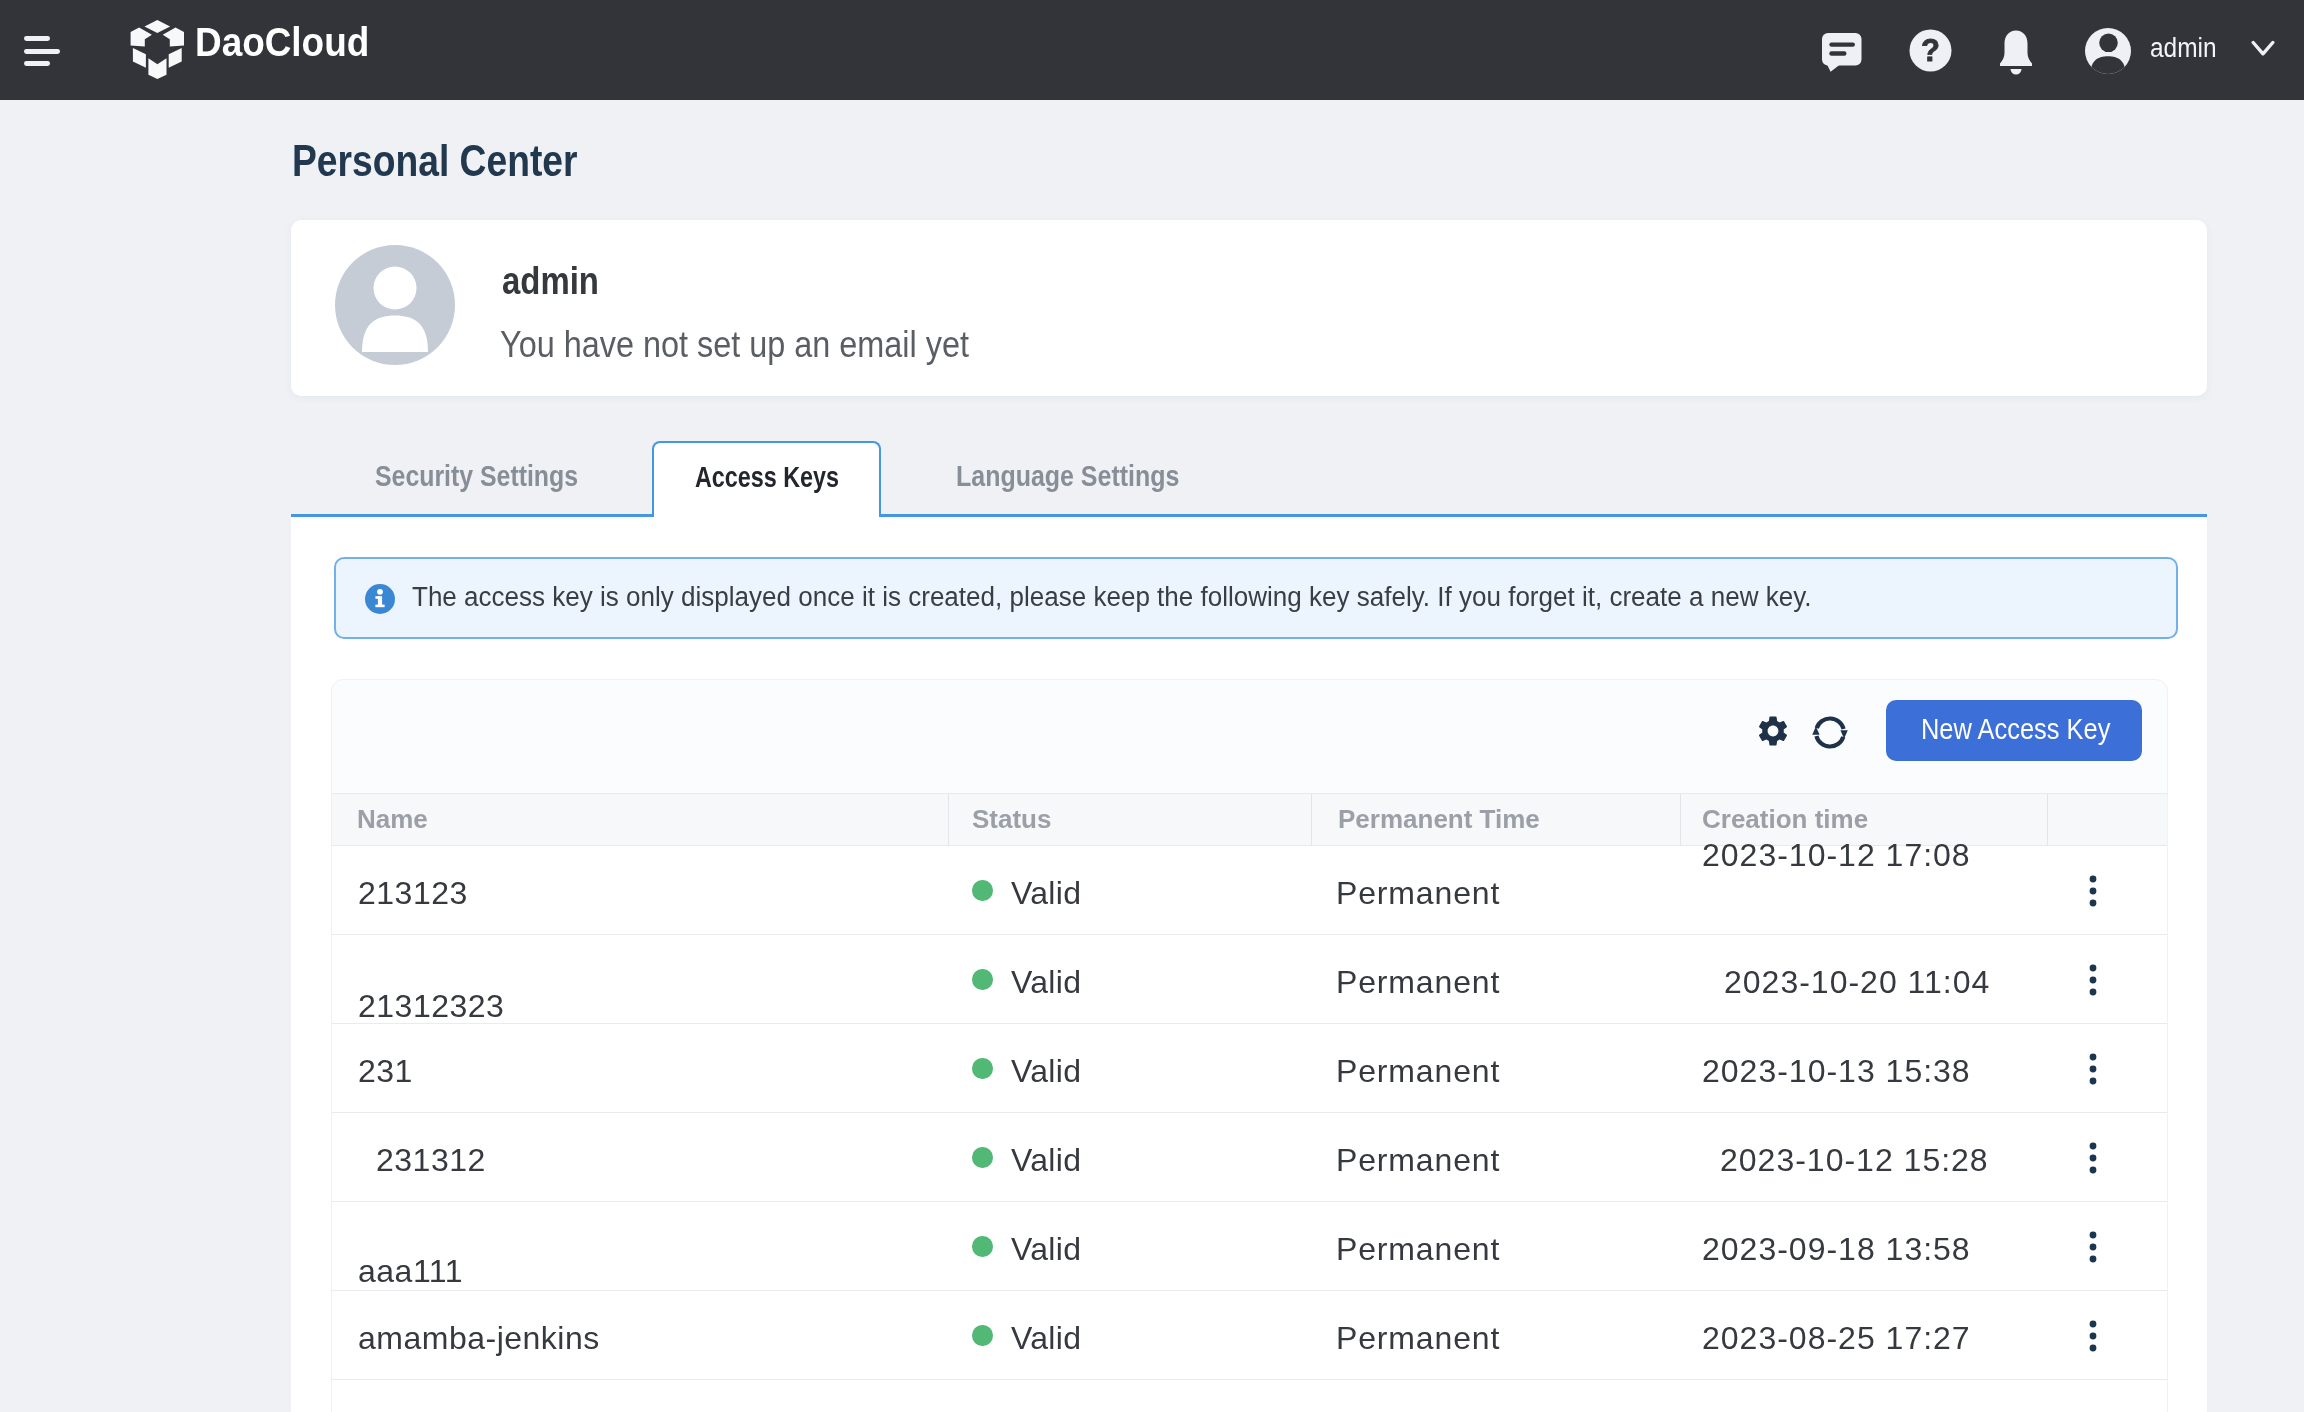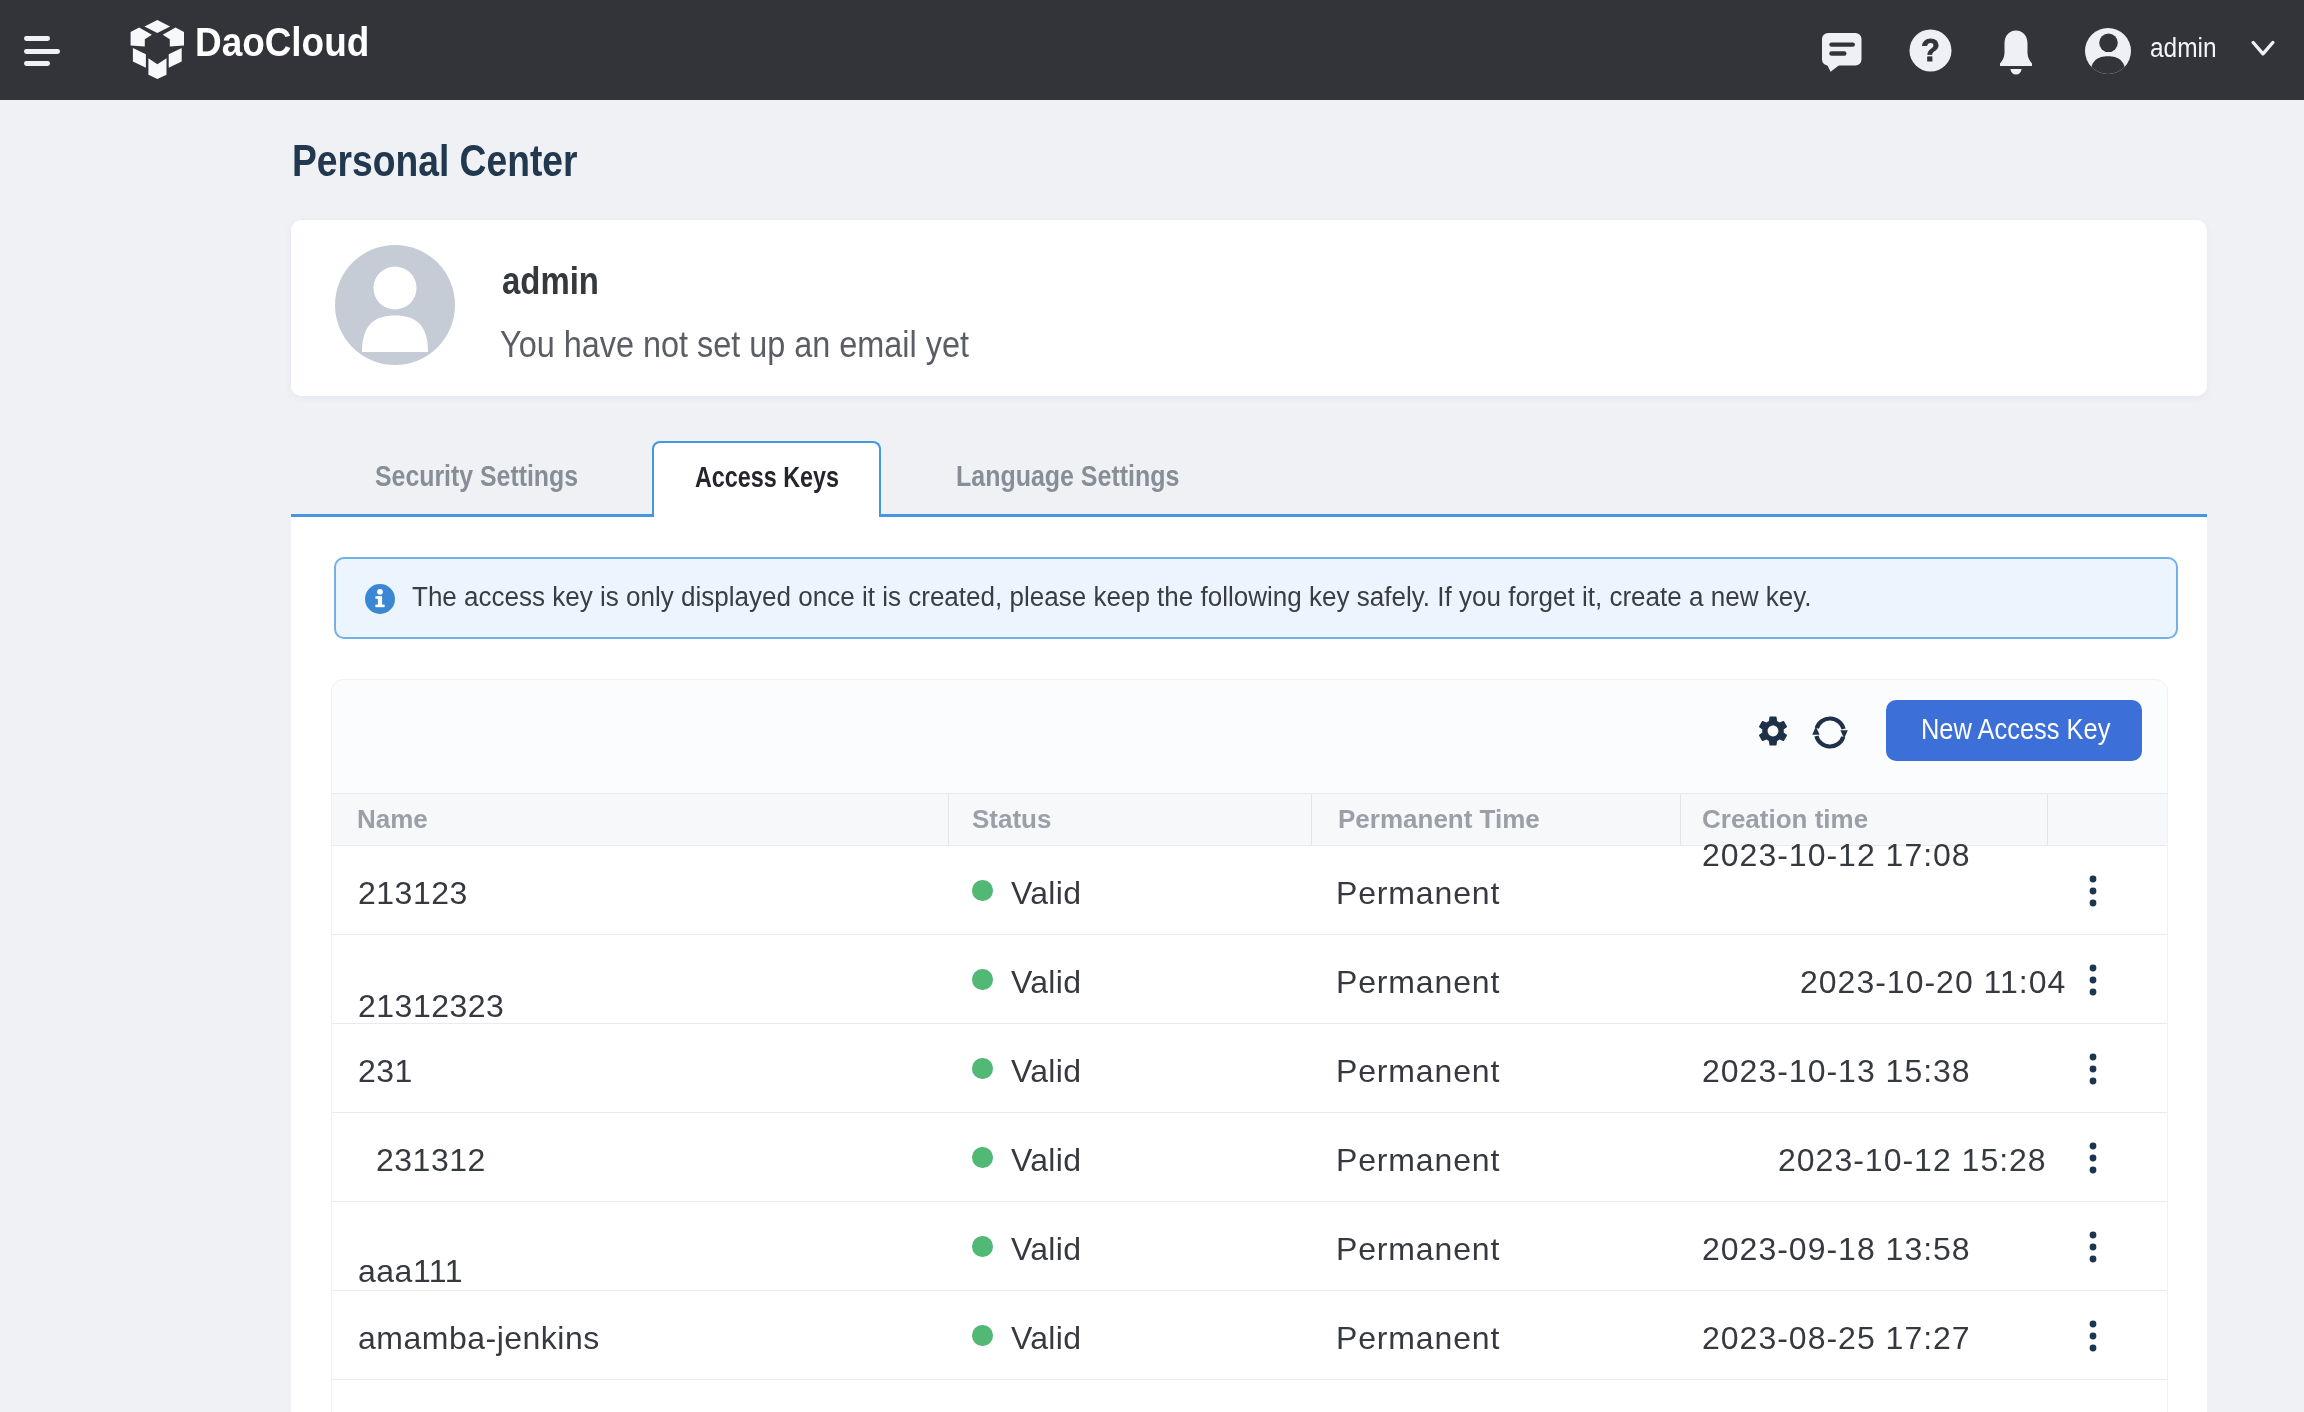--- a/index.html
+++ b/index.html
@@ -142,21 +142,21 @@
   <svg class="kebab" style="top:874.5px" width="10" height="32" viewBox="0 0 10 32">
     <circle cx="5" cy="4" r="3.4" fill="#1c3550"></circle>
     <circle cx="5" cy="16" r="3.4" fill="#1c3550"></circle>
     <circle cx="5" cy="28" r="3.4" fill="#1c3550"></circle>
   </svg>
   <div class="row" style="top:935px"></div>
   <div class="t cell" style="left:358px;top:990px;letter-spacing:0.5px">21312323</div>
   <div class="dot" style="top:969.3px"></div>
   <div class="t cell" style="left:1011px;top:965.5px;letter-spacing:0.3px">Valid</div>
   <div class="t cell" style="left:1336px;top:965.5px;letter-spacing:0.85px">Permanent</div>
-  <div class="t cell" style="left:1800px;top:965.5px;letter-spacing:1px">2023-10-20 11:04</div>
+  <div class="t cell" style="left:1724px;top:965.5px;letter-spacing:1px">2023-10-20 11:04</div>
   <svg class="kebab" style="top:963.5px" width="10" height="32" viewBox="0 0 10 32">
     <circle cx="5" cy="4" r="3.4" fill="#1c3550"></circle>
     <circle cx="5" cy="16" r="3.4" fill="#1c3550"></circle>
     <circle cx="5" cy="28" r="3.4" fill="#1c3550"></circle>
   </svg>
   <div class="row" style="top:1024px"></div>
   <div class="t cell" style="left:358px;top:1054.5px;letter-spacing:0.5px">231</div>
   <div class="dot" style="top:1058.3px"></div>
   <div class="t cell" style="left:1011px;top:1054.5px;letter-spacing:0.3px">Valid</div>
   <div class="t cell" style="left:1336px;top:1054.5px;letter-spacing:0.85px">Permanent</div>
@@ -164,21 +164,21 @@
   <svg class="kebab" style="top:1052.5px" width="10" height="32" viewBox="0 0 10 32">
     <circle cx="5" cy="4" r="3.4" fill="#1c3550"></circle>
     <circle cx="5" cy="16" r="3.4" fill="#1c3550"></circle>
     <circle cx="5" cy="28" r="3.4" fill="#1c3550"></circle>
   </svg>
   <div class="row" style="top:1113px"></div>
   <div class="t cell" style="left:376px;top:1143.5px;letter-spacing:0.5px">231312</div>
   <div class="dot" style="top:1147.3px"></div>
   <div class="t cell" style="left:1011px;top:1143.5px;letter-spacing:0.3px">Valid</div>
   <div class="t cell" style="left:1336px;top:1143.5px;letter-spacing:0.85px">Permanent</div>
-  <div class="t cell" style="left:1778px;top:1143.5px;letter-spacing:1px">2023-10-12 15:28</div>
+  <div class="t cell" style="left:1720px;top:1143.5px;letter-spacing:1px">2023-10-12 15:28</div>
   <svg class="kebab" style="top:1141.5px" width="10" height="32" viewBox="0 0 10 32">
     <circle cx="5" cy="4" r="3.4" fill="#1c3550"></circle>
     <circle cx="5" cy="16" r="3.4" fill="#1c3550"></circle>
     <circle cx="5" cy="28" r="3.4" fill="#1c3550"></circle>
   </svg>
   <div class="row" style="top:1202px"></div>
   <div class="t cell" style="left:358px;top:1255px;letter-spacing:0.5px">aaa111</div>
   <div class="dot" style="top:1236.3px"></div>
   <div class="t cell" style="left:1011px;top:1232.5px;letter-spacing:0.3px">Valid</div>
   <div class="t cell" style="left:1336px;top:1232.5px;letter-spacing:0.85px">Permanent</div>

